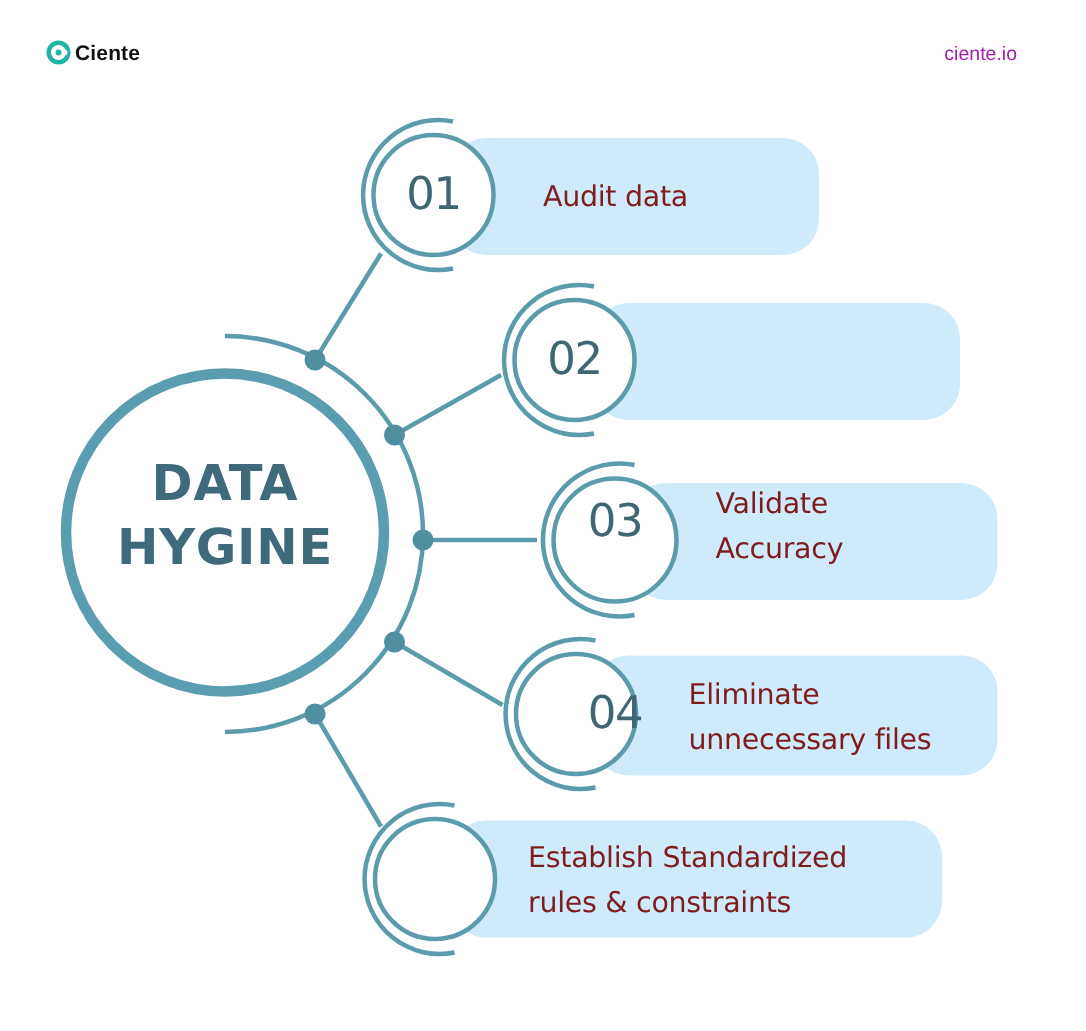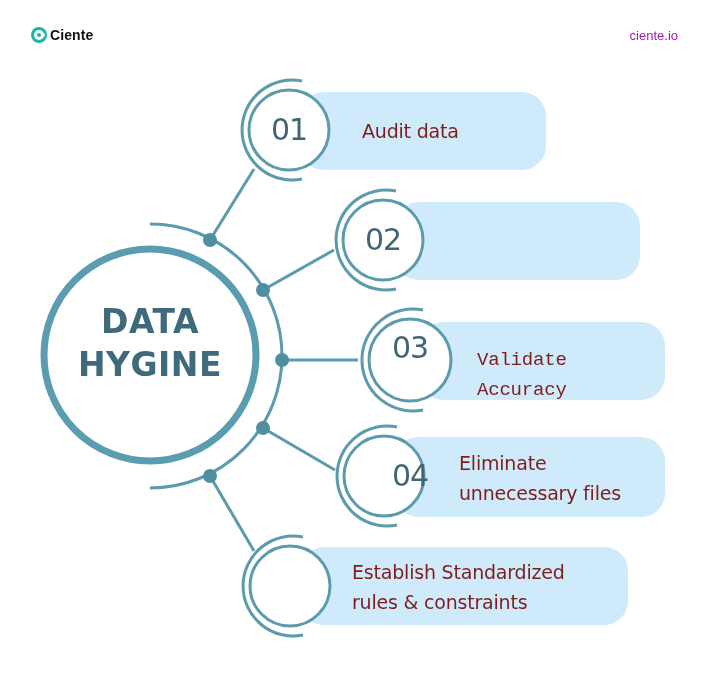--- a/index.html
+++ b/index.html
@@ -79,21 +79,21 @@
   </div>
 
   <div class="num" style="left:249px; top:110px;">01</div>
   <div class="num" style="left:343px; top:220px;">02</div>
   <div class="num" style="left:370px; top:328px;">03</div>
   <div class="num" style="left:344px; top:456px;padding-left:26px;">04</div>
 
   <div class="pill-text" style="left:362px; top:116px;">
     <div>Audit data</div>
   </div>
-  <div class="pill-text" style="left:477px; top:345px;font-family:Liberation Mono, monospace;">
+  <div class="pill-text" style="left:477px; top:321px;">
     <div>Validate</div>
     <div>Accuracy</div>
   </div>
   <div class="pill-text" style="left:447px; top:448px;margin-left:12px;">
     <div>Eliminate</div>
     <div>unnecessary files</div>
   </div>
   <div class="pill-text" style="left:352px; top:557px;">
     <div>Establish Standardized</div>
     <div>rules &amp; constraints</div>

